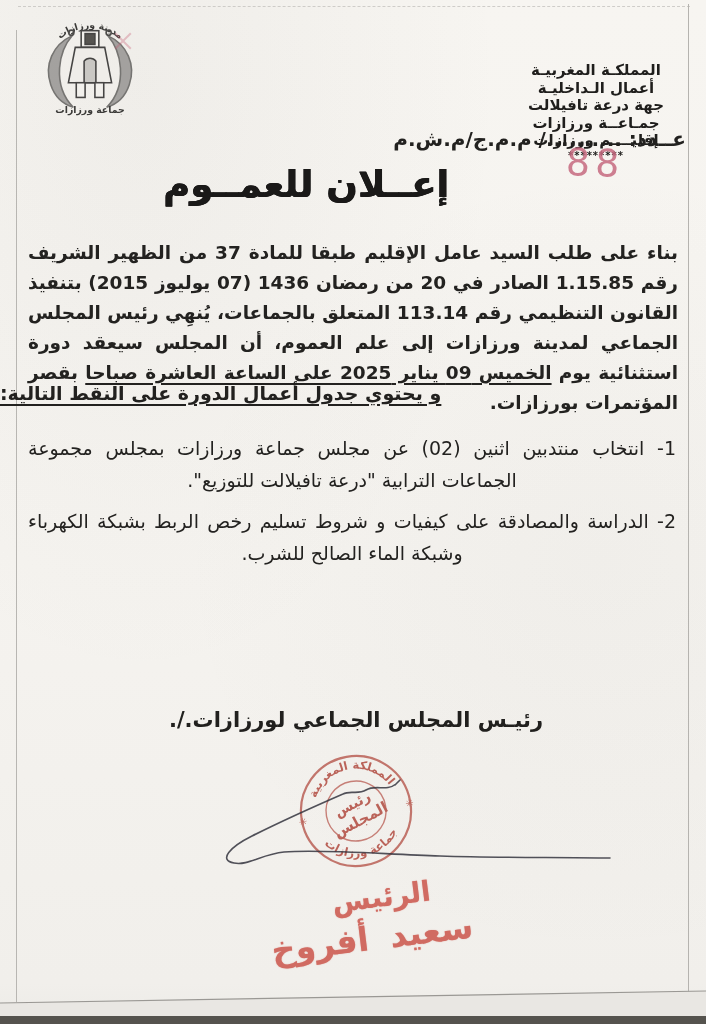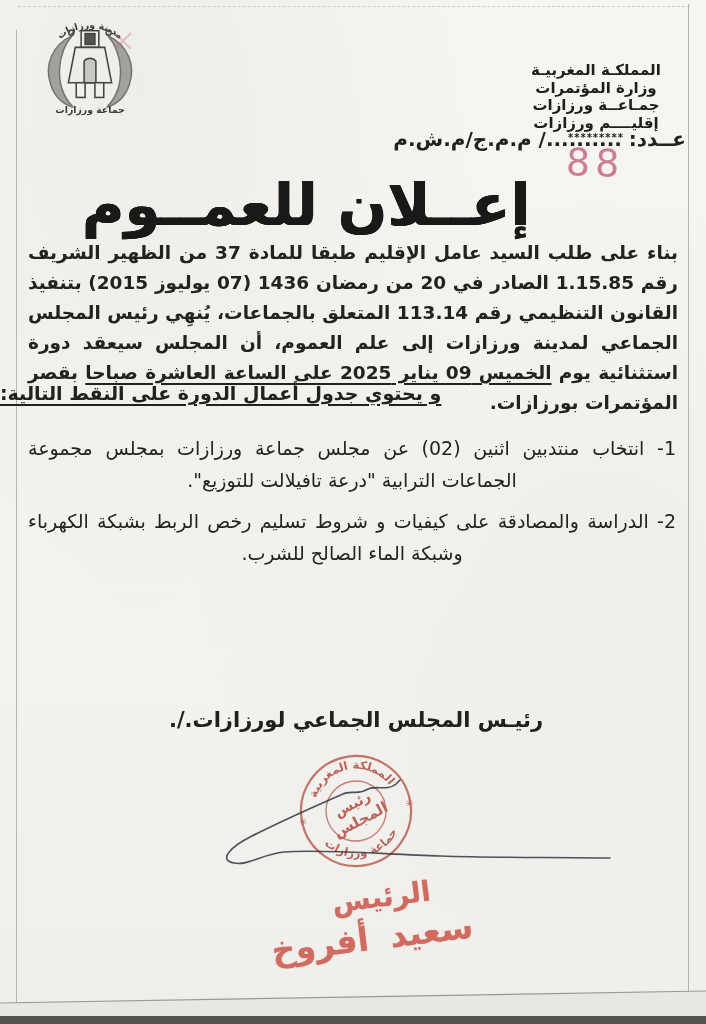--- a/index.html
+++ b/index.html
@@ -21,22 +21,22 @@
   
   .emblem { position:absolute; left:26px; top:14px; width:128px; height:106px; }
   .letterhead { position:absolute; right:16px; top:14px; width:188px; text-align:center;
                 font-size:15px; font-weight:bold; line-height:17.6px; color:#1f1e1c;margin-top:48px; }
   .letterhead .stars { font-size:10px; letter-spacing:1px; line-height:10px; margin-top:1px; }
   
   .ref-line { position:absolute; right:20px; top:127px; font-size:20px; font-weight:bold; direction:rtl; }
   .ref-num  { position:absolute; left:566px; top:141px; font-size:38px; letter-spacing:5px;
               color:#c66a80; opacity:.85; transform:rotate(2deg); font-weight:400; }
   
-  .doc-title { position:absolute; left:0; top:171px; width:612px; text-align:center;
-               font-size:58px; font-weight:bold; color:#1a1918;
+  .doc-title { position:absolute; left:0; top:163px; width:612px; text-align:center;
+               font-size:37px; font-weight:bold; color:#1a1918;
                text-shadow:.6px 0 0 #1a1918, 0 .4px 0 #1a1918; }
   
   .body-par { position:absolute; right:28px; top:238px; width:650px; direction:rtl;
               font-size:18.5px; font-weight:bold; line-height:30px;
               text-align:justify; text-align-last:right; color:#232220; }
   .u { text-decoration:underline; text-decoration-thickness:1.5px; text-underline-offset:4px; }
   .agenda-intro { position:absolute; left:0; top:382px; width:635px; text-align:left;
                   direction:rtl; font-size:19px; font-weight:bold;
                   text-decoration:underline; text-decoration-thickness:1.5px; text-underline-offset:4px; }
   .agenda { position:absolute; right:30px; top:432px; width:648px; direction:rtl; }
@@ -96,21 +96,22 @@
       <rect x="51" y="70" width="9" height="15" fill="#f2f0ec"></rect>
       <rect x="70" y="70" width="9" height="15" fill="#f2f0ec"></rect>
     </g>
     <text x="65" y="101" text-anchor="middle" font-size="9.5" font-weight="bold" fill="#3b3a38">جماعة ورزازات</text>
   </svg>
 
   <div class="red-x"></div>
 
   <div class="letterhead">
     <div>المملكـة المغربيـة</div>
-    <div>وزارة المؤتمرات</div>
+    <div>أعمال الـداخليـة</div>
+    <div>جهة درعة تافيلالت</div>
     <div>جمـاعــة ورزازات</div>
     <div>إقليــــم ورزازات</div>
     <div class="stars">*********</div>
   </div>
 
   <div class="ref-line">عــدد: ........../ م.م.ج/م.ش.م</div>
   <div class="ref-num">88</div>
 
   <div class="doc-title">إعــلان للعمــوم</div>
 

